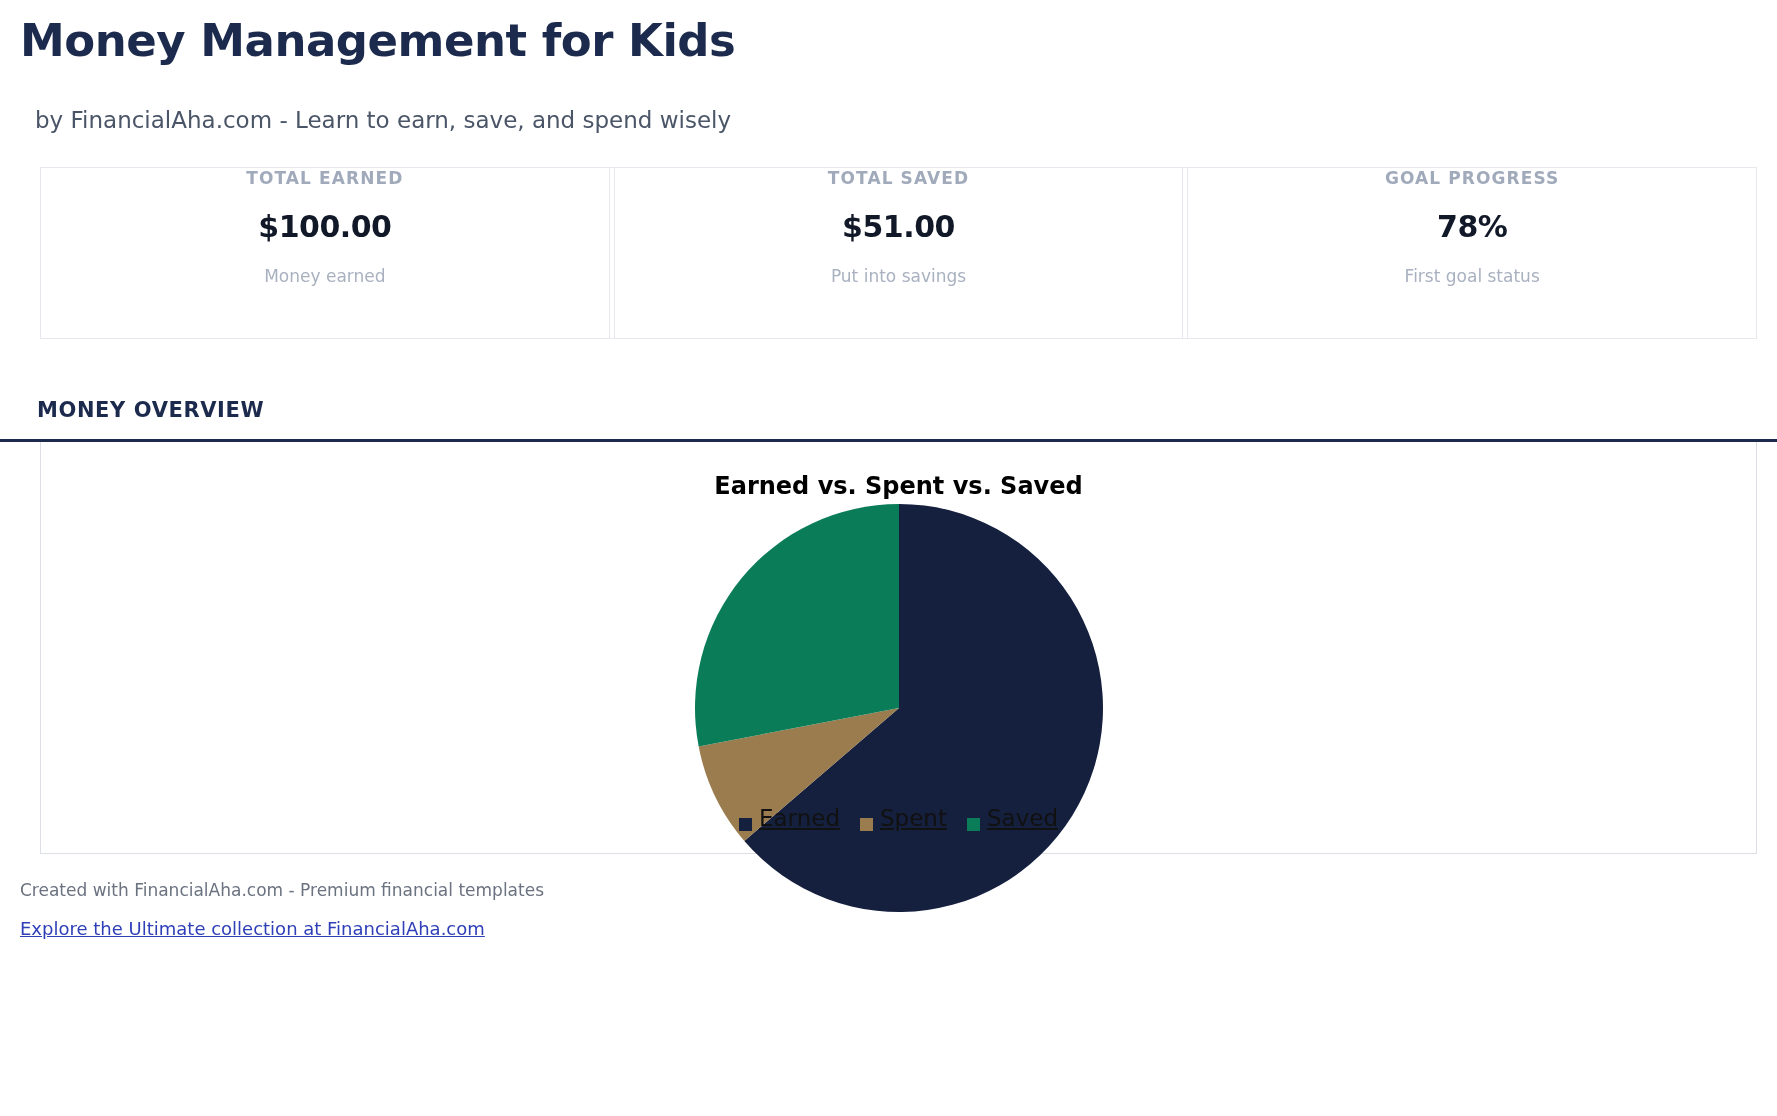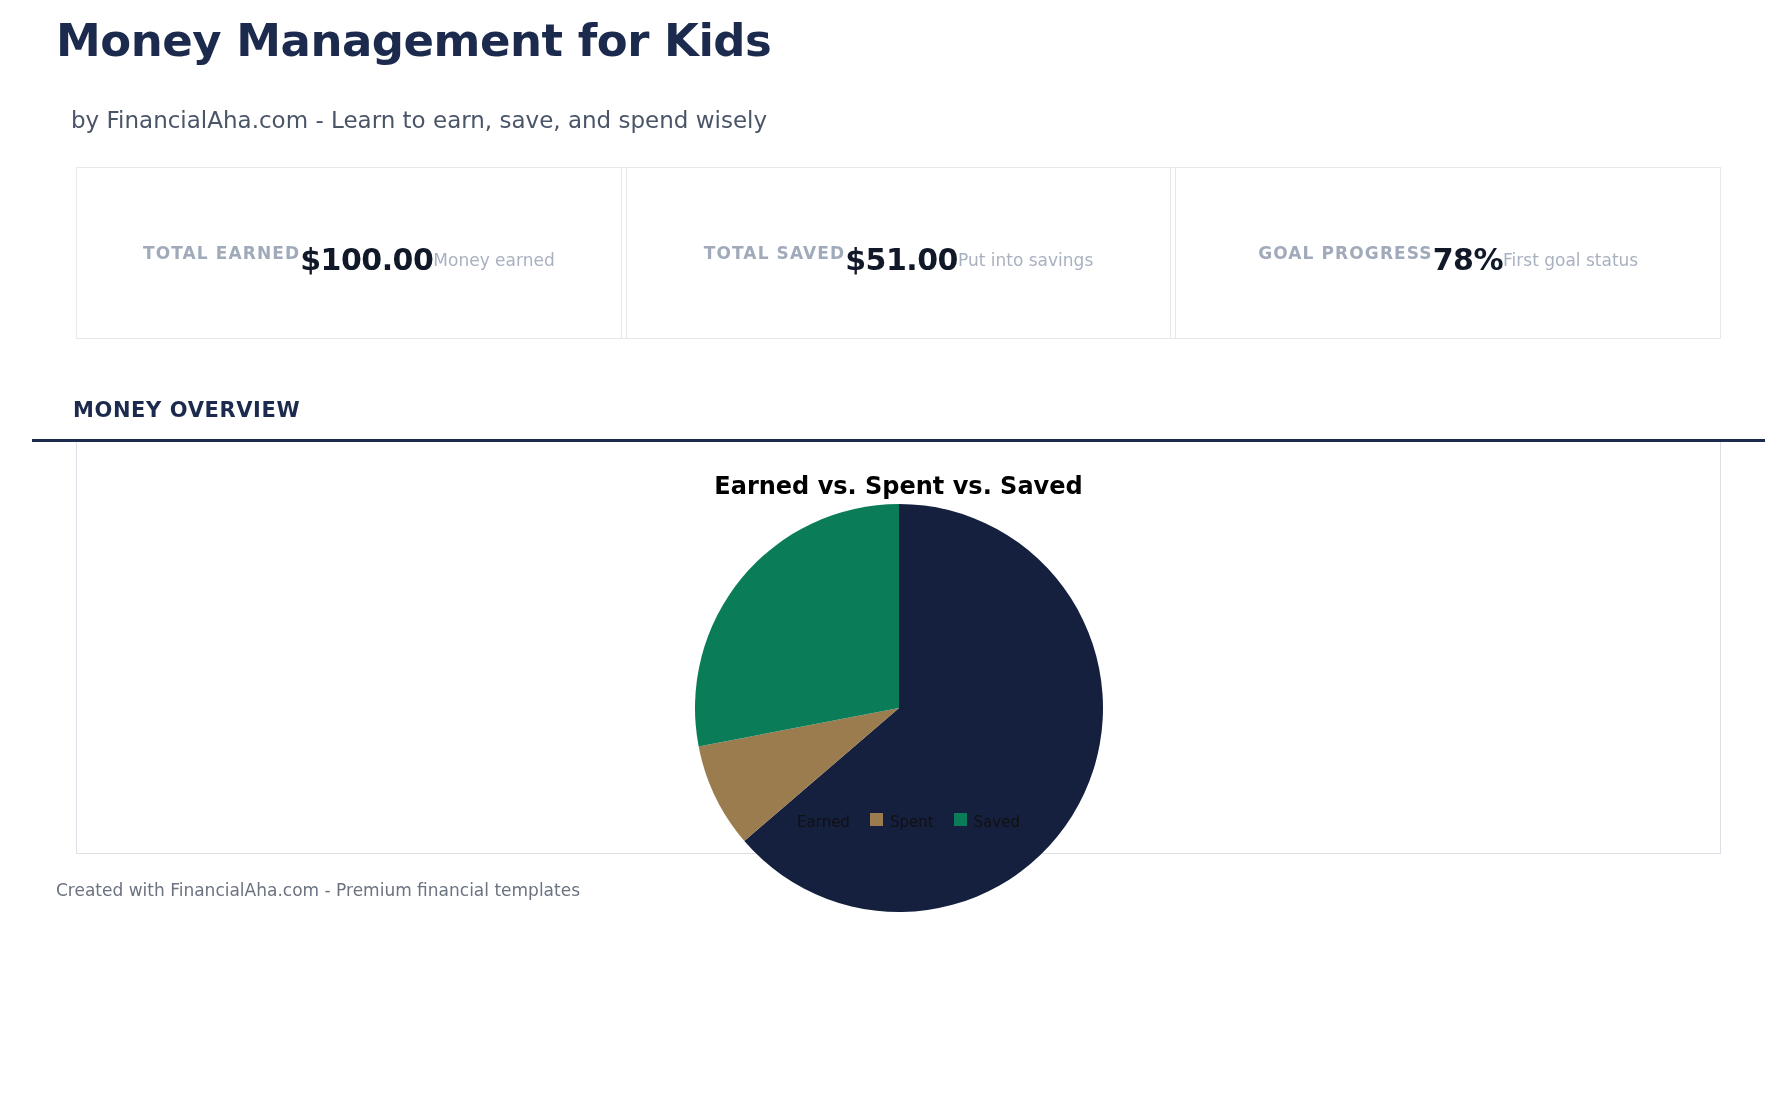--- a/index.html
+++ b/index.html
@@ -12,21 +12,21 @@
     width: 1777px;
     height: 1116px;
     font-family: "DejaVu Sans", "Liberation Sans", sans-serif;
     color: #1b2a4e;
     overflow: hidden;
   }
   .page {
     position: relative;
     width: 1777px;
     height: 1116px;
-    padding: 0 56px;
+    padding: 0 20px;
   }
 
   
   .page-title {
     margin: 0;
     padding-top: 12px;
     font-size: 45px;
     line-height: 58px;
     font-weight: bold;
     color: #1c2b4d;
@@ -50,22 +50,22 @@
     border-top: 1px solid #e6e8ee;
     border-bottom: 1px solid #e6e8ee;
     height: 172px;
   }
   .kpi-card {
     flex: 1 1 0;
     border-right: 1px solid #e6e8ee;
     border-left: 1px solid #e6e8ee;
     margin-right: 4px;
     display: flex;
+    flex-direction: column;
     align-items: center;
-    justify-content: center;
     background: #ffffff;
   }
   .kpi-card:last-child { margin-right: 0; }
   .kpi-label {
     font-size: 17px;
     font-weight: bold;
     letter-spacing: 1.1px;
     color: #a0aabb;
     text-transform: uppercase;
   }
@@ -134,24 +134,25 @@
     left: 0;
     right: 0;
     bottom: 22px;
     display: flex;
     justify-content: center;
     align-items: center;
     gap: 20px;
   }
   .legend-item {
     display: flex;
-    align-items: flex-start;
+    align-items: flex-end;
     gap: 7px;
-    font-size: 15px;
+    font-size: 23px;
     color: #111111;
+    text-decoration: underline;
   }
   .legend-swatch {
     width: 13px;
     height: 13px;
     display: inline-block;
   }
 
   
   .footer {
     padding-top: 26px;
@@ -221,15 +222,16 @@
         </div>
         <div class="legend-item">
           <span class="legend-swatch" style="background: rgb(10, 125, 88);"></span>
           <span>Saved</span>
         </div>
       </div>
   </div>
 
   <div class="footer">
     <div class="footer-note">Created with FinancialAha.com - Premium financial templates</div>
+    <a class="footer-link">Explore the Ultimate collection at FinancialAha.com</a>
   </div>
 
 </div>
 
 </body></html>

